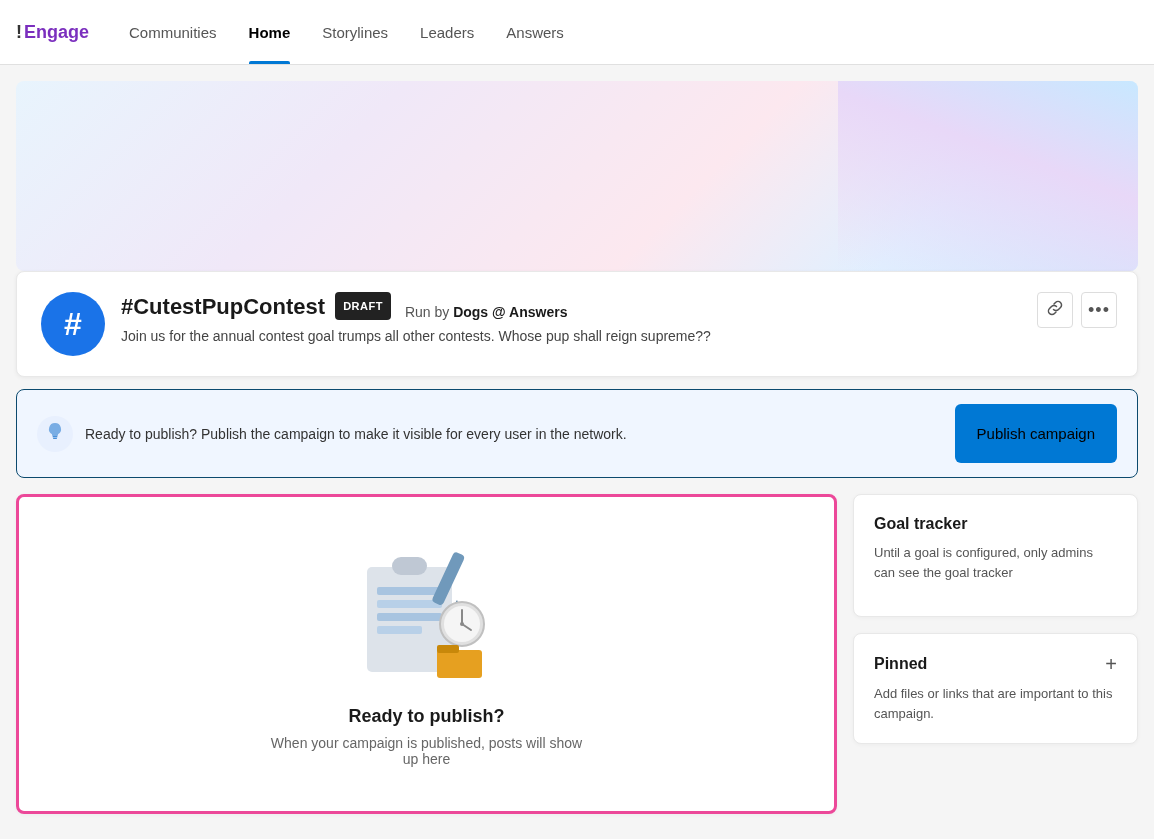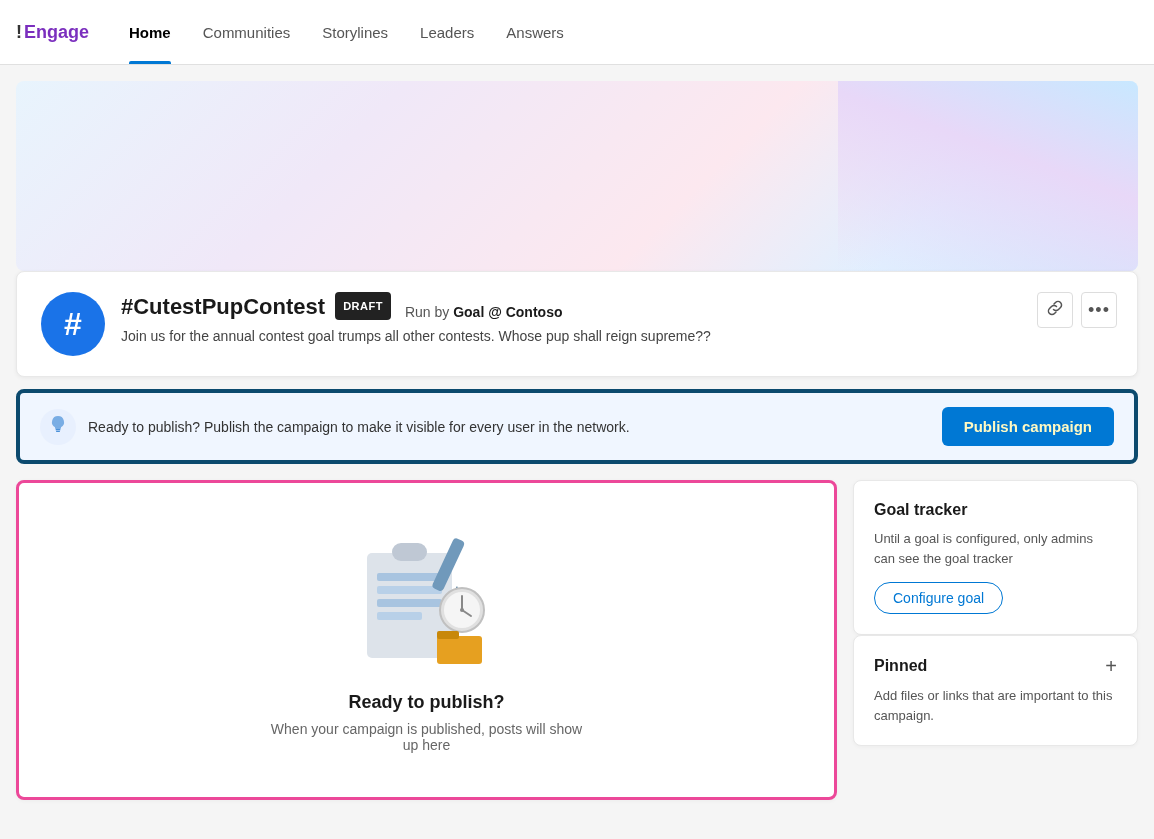--- a/index.html
+++ b/index.html
@@ -169,21 +169,21 @@
       display: flex;
       align-items: center;
       justify-content: center;
       color: #555;
       font-size: 16px;
     }
 
     
     .publish-banner {
       background: #f0f6ff;
-      border: 4px solid #0c4a6e;
+      border: 1px solid #0c4a6e;
       border-radius: 8px;
       padding: 14px 20px;
       display: flex;
       align-items: center;
       gap: 12px;
       margin-bottom: 16px;
     }
     .publish-banner-icon {
       width: 36px;
       height: 36px;
@@ -195,26 +195,26 @@
       font-size: 18px;
       flex-shrink: 0;
     }
     .publish-banner-text {
       flex: 1;
       font-size: 14px;
       color: #333;
     }
     .publish-btn {
       background: #0078d4;
-      color: #fef9c3;
+      color: #000000;
       border: none;
       border-radius: 6px;
-      padding: 11px 22px;
+      padding: 21px 22px;
       font-size: 15px;
-      font-weight: 700;
+      font-weight: 400;
       cursor: pointer;
       white-space: nowrap;
     }
 
     
     .lower-section {
       display: flex;
       gap: 16px;
     }
     .main-panel {
@@ -249,20 +249,21 @@
       color: #666;
       text-align: center;
       max-width: 320px;
     }
 
     
     .sidebar {
       width: 285px;
       display: flex;
       flex-direction: column;
+      gap: 16px;
     }
     .sidebar-card {
       background: #fff;
       border-radius: 8px;
       border: 1px solid #e8e8e8;
       padding: 20px;
       box-shadow: 0 1px 4px rgba(0,0,0,0.04);
     }
     .sidebar-card-header {
       display: flex;
@@ -305,25 +306,25 @@
   </style>
 </head>
 <body>
 
 <nav class="nav">
   <div class="nav-brand">
     <span>!</span>
       <span class="engage-purple">Engage</span>
   </div>
   <div class="nav-items">
+    <a class="nav-item">
+      <span>Communities</span>
+    </a>
     <a class="nav-item active">
       <span>Home</span>
-    </a>
-    <a class="nav-item">
-      <span>Communities</span>
     </a>
     <a class="nav-item">
       <span>Storylines</span>
     </a>
     <a class="nav-item">
       <span>Leaders</span>
     </a>
     <a class="nav-item">
       <span>Answers</span>
     </a>
@@ -337,21 +338,21 @@
   <div class="campaign-card">
     <div class="campaign-avatar">
       <span>#</span>
     </div>
     <div class="campaign-info">
       <div class="campaign-title-row">
         <span class="campaign-title">#CutestPupContest</span>
         <span class="draft-badge">DRAFT</span>
         <span class="run-by">
           <span>Run by</span>
-          <strong>Goal @ Contoso</strong>
+          <strong>Dogs @ Answers</strong>
         </span>
       </div>
       <div class="campaign-desc">Join us for the annual contest goal trumps all other contests. Whose pup shall reign supreme??</div>
     </div>
     <div class="campaign-actions">
       <button class="icon-btn" title="Copy link">
         <span>
           <svg width="16" height="16" viewBox="0 0 16 16" fill="none" xmlns="http://www.w3.org/2000/svg">
             <path d="M6.5 9.5a3.5 3.5 0 0 0 5 0l2-2a3.5 3.5 0 0 0-5-5L7 4" stroke="#555" stroke-width="1.5" stroke-linecap="round"></path>
             <path d="M9.5 6.5a3.5 3.5 0 0 0-5 0l-2 2a3.5 3.5 0 0 0 5 5L9 12" stroke="#555" stroke-width="1.5" stroke-linecap="round"></path>
@@ -411,21 +412,20 @@
       <div class="empty-subtitle">When your campaign is published, posts will show up here</div>
     </div>
 
     <div class="sidebar">
 
       <div class="sidebar-card">
         <div class="sidebar-card-header">
           <span class="sidebar-card-title">Goal tracker</span>
         </div>
         <div class="sidebar-card-desc">Until a goal is configured, only admins can see the goal tracker</div>
-        <button class="configure-btn">Configure goal</button>
       </div>
 
       <div class="sidebar-card">
         <div class="sidebar-card-header">
           <span class="sidebar-card-title">Pinned</span>
           <span class="plus-icon">+</span>
         </div>
         <div class="pinned-desc">Add files or links that are important to this campaign.</div>
       </div>
 

